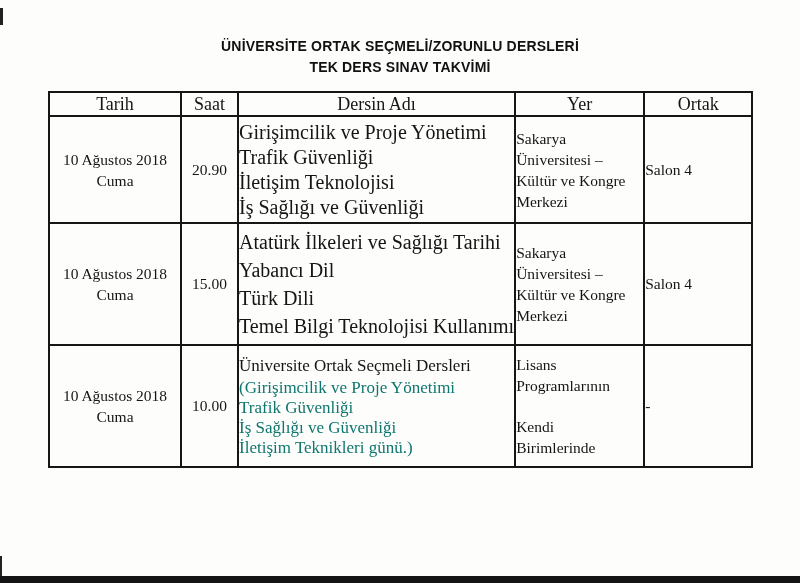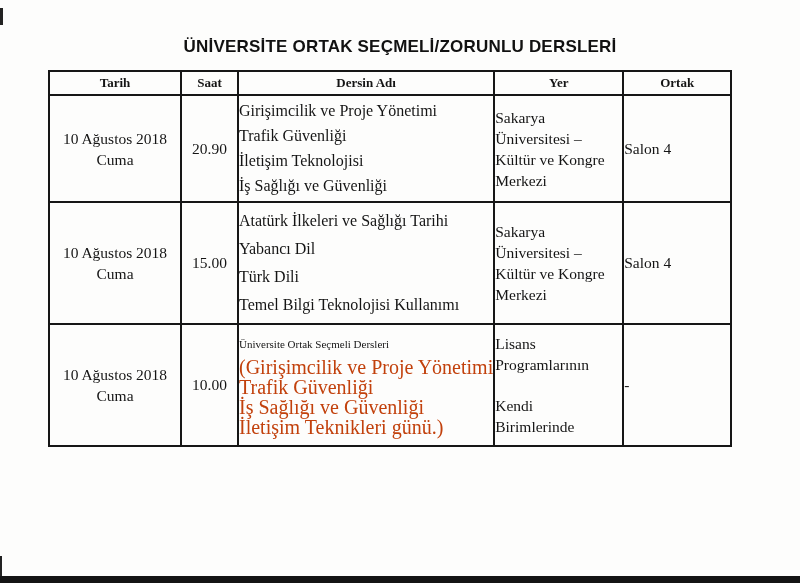--- a/index.html
+++ b/index.html
@@ -14,21 +14,21 @@
   
   .edge-bottom{position:absolute;left:0;bottom:0;width:800px;height:7px;background:#141414;}
   .edge-mark-top{position:absolute;left:0;top:8px;width:3px;height:17px;background:#222;}
   .edge-mark-bottom{position:absolute;left:0;bottom:7px;width:2px;height:20px;background:#222;}
   
   .title{
     margin:36px 0 0 0;
     text-align:center;
     font-family:"Liberation Sans", sans-serif;
     font-weight:700;
-    font-size:17px;
+    font-size:14px;
     line-height:21px;
     letter-spacing:.2px;
     color:#111;
   }
   
   .intro{
     margin:13px 41px 0 42px;
     width:716px;
     font-size:15.5px;
     line-height:20px;
@@ -42,52 +42,53 @@
     border-collapse:collapse;
     table-layout:fixed;
     font-size:15.5px;
     color:#151515;
   }
   table.sched th, table.sched td{
     border:2px solid #161616;
     vertical-align:middle;
     padding:0;
   }
-  th{font-weight:700;text-align:center;font-size:13px;}
+  th{font-weight:400;text-align:center;font-size:18px;}
   tr.hdr{height:24px;}
   tr.r1{height:102px;}
   tr.r2{height:119px;}
   tr.r3{height:122px;}
   col.c-tarih{width:132px;}
   col.c-saat{width:57px;}
   col.c-ders{width:226px;}
   col.c-yer{width:129px;}
   col.c-salon{width:108px;}
   td.tarih{text-align:center;}
   td.tarih .wrapbox{width:124px;margin:0 auto;line-height:21px;}
   td.saat{text-align:center;}
   td.ders{padding:4px 4px 4px 10px;}
-  .course{white-space:nowrap;line-height:20px;margin:5px 0;font-size:16px;}
+  .course{white-space:nowrap;line-height:20px;margin:5px 0;font-size:20px;}
   .r2 .course{margin:8px 0;}
-  .ders-black{line-height:21px;font-size:11px;}
-  .ders-red{color:#c2410c;font-size:20px;line-height:20px;margin-top:2px;}
+  .ders-black{line-height:21px;font-size:17px;}
+  .ders-red{color:#0f766e;font-size:17px;line-height:20px;margin-top:2px;}
   .ders-red div{white-space:nowrap;}
   td.yer{padding:2px 4px 2px 10px;line-height:21px;}
   td.yer .wrapbox{max-width:113px;}
   .yer-gap{margin-top:20px;}
   td.salon{padding-left:16px;}
   td.salon-dash{padding-left:18px;}
 </style>
 </head>
 <body>
 
 <div class="page">
 
   <div class="title">
     <div>ÜNİVERSİTE ORTAK SEÇMELİ/ZORUNLU DERSLERİ</div>
+    <div>TEK DERS SINAV TAKVİMİ</div>
   </div>
 
 
   <table class="sched">
     <colgroup>
       <col class="c-tarih">
         <col class="c-saat">
         <col class="c-ders">
         <col class="c-yer">
         <col class="c-salon">

